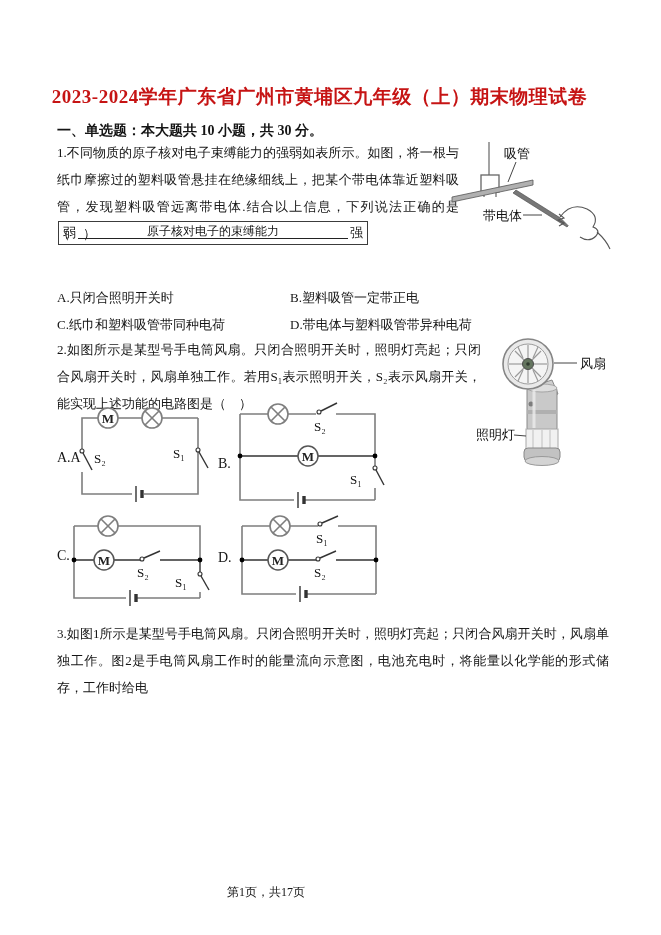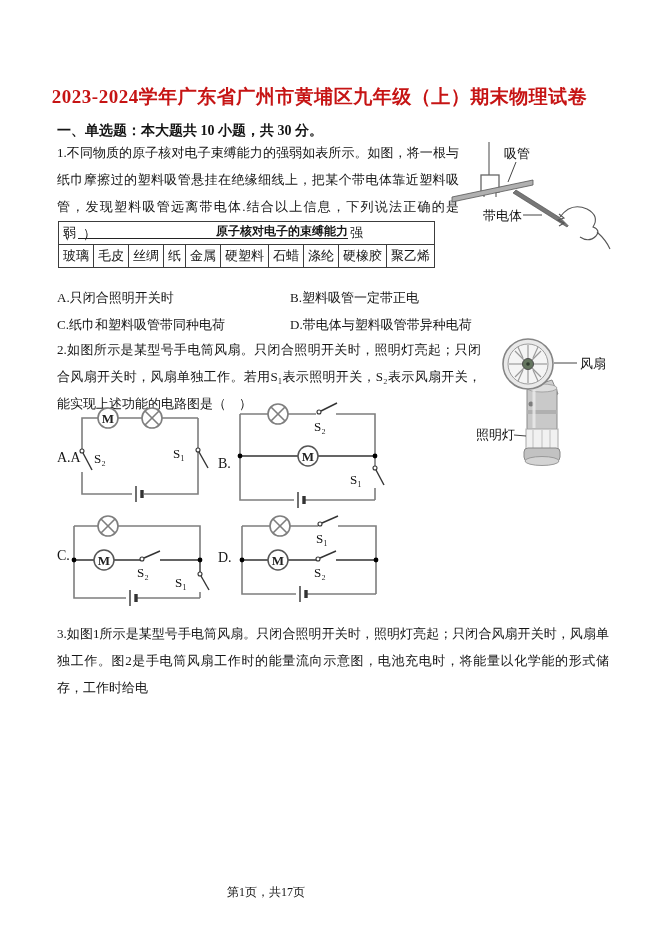--- a/index.html
+++ b/index.html
@@ -10,22 +10,22 @@
               font-weight:bold;letter-spacing:.5px;}
   .section-header{top:122px;left:57px;font-size:14px;font-weight:bold;}
   .para{font-size:13px;line-height:27px;text-align:justify;}
   .q1-text{top:139px;left:57px;width:402px;}
   .q2-text{top:336px;left:57px;width:424px;}
   .q3-text{top:620px;left:57px;width:552px;}
   table.bond{border-collapse:collapse;font-size:13px;}
   table.bond td{border:1px solid #3c3c3c;padding:2px 4px;white-space:nowrap;text-align:center;}
   .th-cell{text-align:left !important;}
   .th-flex{display:flex;align-items:flex-end;width:300px;}
-  .bond-axis{flex:1;text-align:right;font-size:12px;line-height:13px;
-             border-bottom:1.3px solid #222;margin:0 2px 3px 2px;font-weight:bold;}
+  .bond-axis{flex:1;text-align:center;font-size:12px;line-height:13px;
+             border-bottom:1.3px solid #222;margin:0 2px 3px 2px;}
   .opt{font-size:13px;white-space:nowrap;}
   .circ-label{font-size:14px;}
   .footer{top:884px;left:0;width:532px;text-align:center;font-size:12px;}
   svg text{font-family:"Liberation Serif","DejaVu Serif",serif;}
 </style>
 </head>
 <body>
 
 <div class="abs page-title" style="color: rgb(198, 20, 20);">2023-2024学年广东省广州市黄埔区九年级（上）期末物理试卷</div>
 
@@ -54,32 +54,20 @@
 <table class="abs bond" style="left:58px;top:221px">
   <tbody>
       <tr>
     <td colspan="10" class="th-cell">
       <span class="th-flex">
         <span>弱</span>
         <span class="bond-axis">原子核对电子的束缚能力</span>
         <span>强</span>
       </span>
     </td>
-  </tr>
-  <tr>
-    <td>玻璃</td>
-    <td>毛皮</td>
-    <td>丝绸</td>
-    <td>纸</td>
-    <td>金属</td>
-    <td>硬塑料</td>
-    <td>石蜡</td>
-    <td>涤纶</td>
-    <td>硬橡胶</td>
-    <td>聚乙烯</td>
   </tr>
 </tbody>
   </table>
 
 <span class="abs opt" style="left:57px;top:289px">A.只闭合照明开关时</span>
 <span class="abs opt" style="left:290px;top:289px">B.塑料吸管一定带正电</span>
 <span class="abs opt" style="left:57px;top:316px">C.纸巾和塑料吸管带同种电荷</span>
 <span class="abs opt" style="left:290px;top:316px">D.带电体与塑料吸管带异种电荷</span>
 
 <div class="abs para q2-text">2.如图所示是某型号手电筒风扇。只闭合照明开关时，照明灯亮起；只闭合风扇开关时，风扇单独工作。若用S₁表示照明开关，S₂表示风扇开关，能实现上述功能的电路图是（　）</div>

